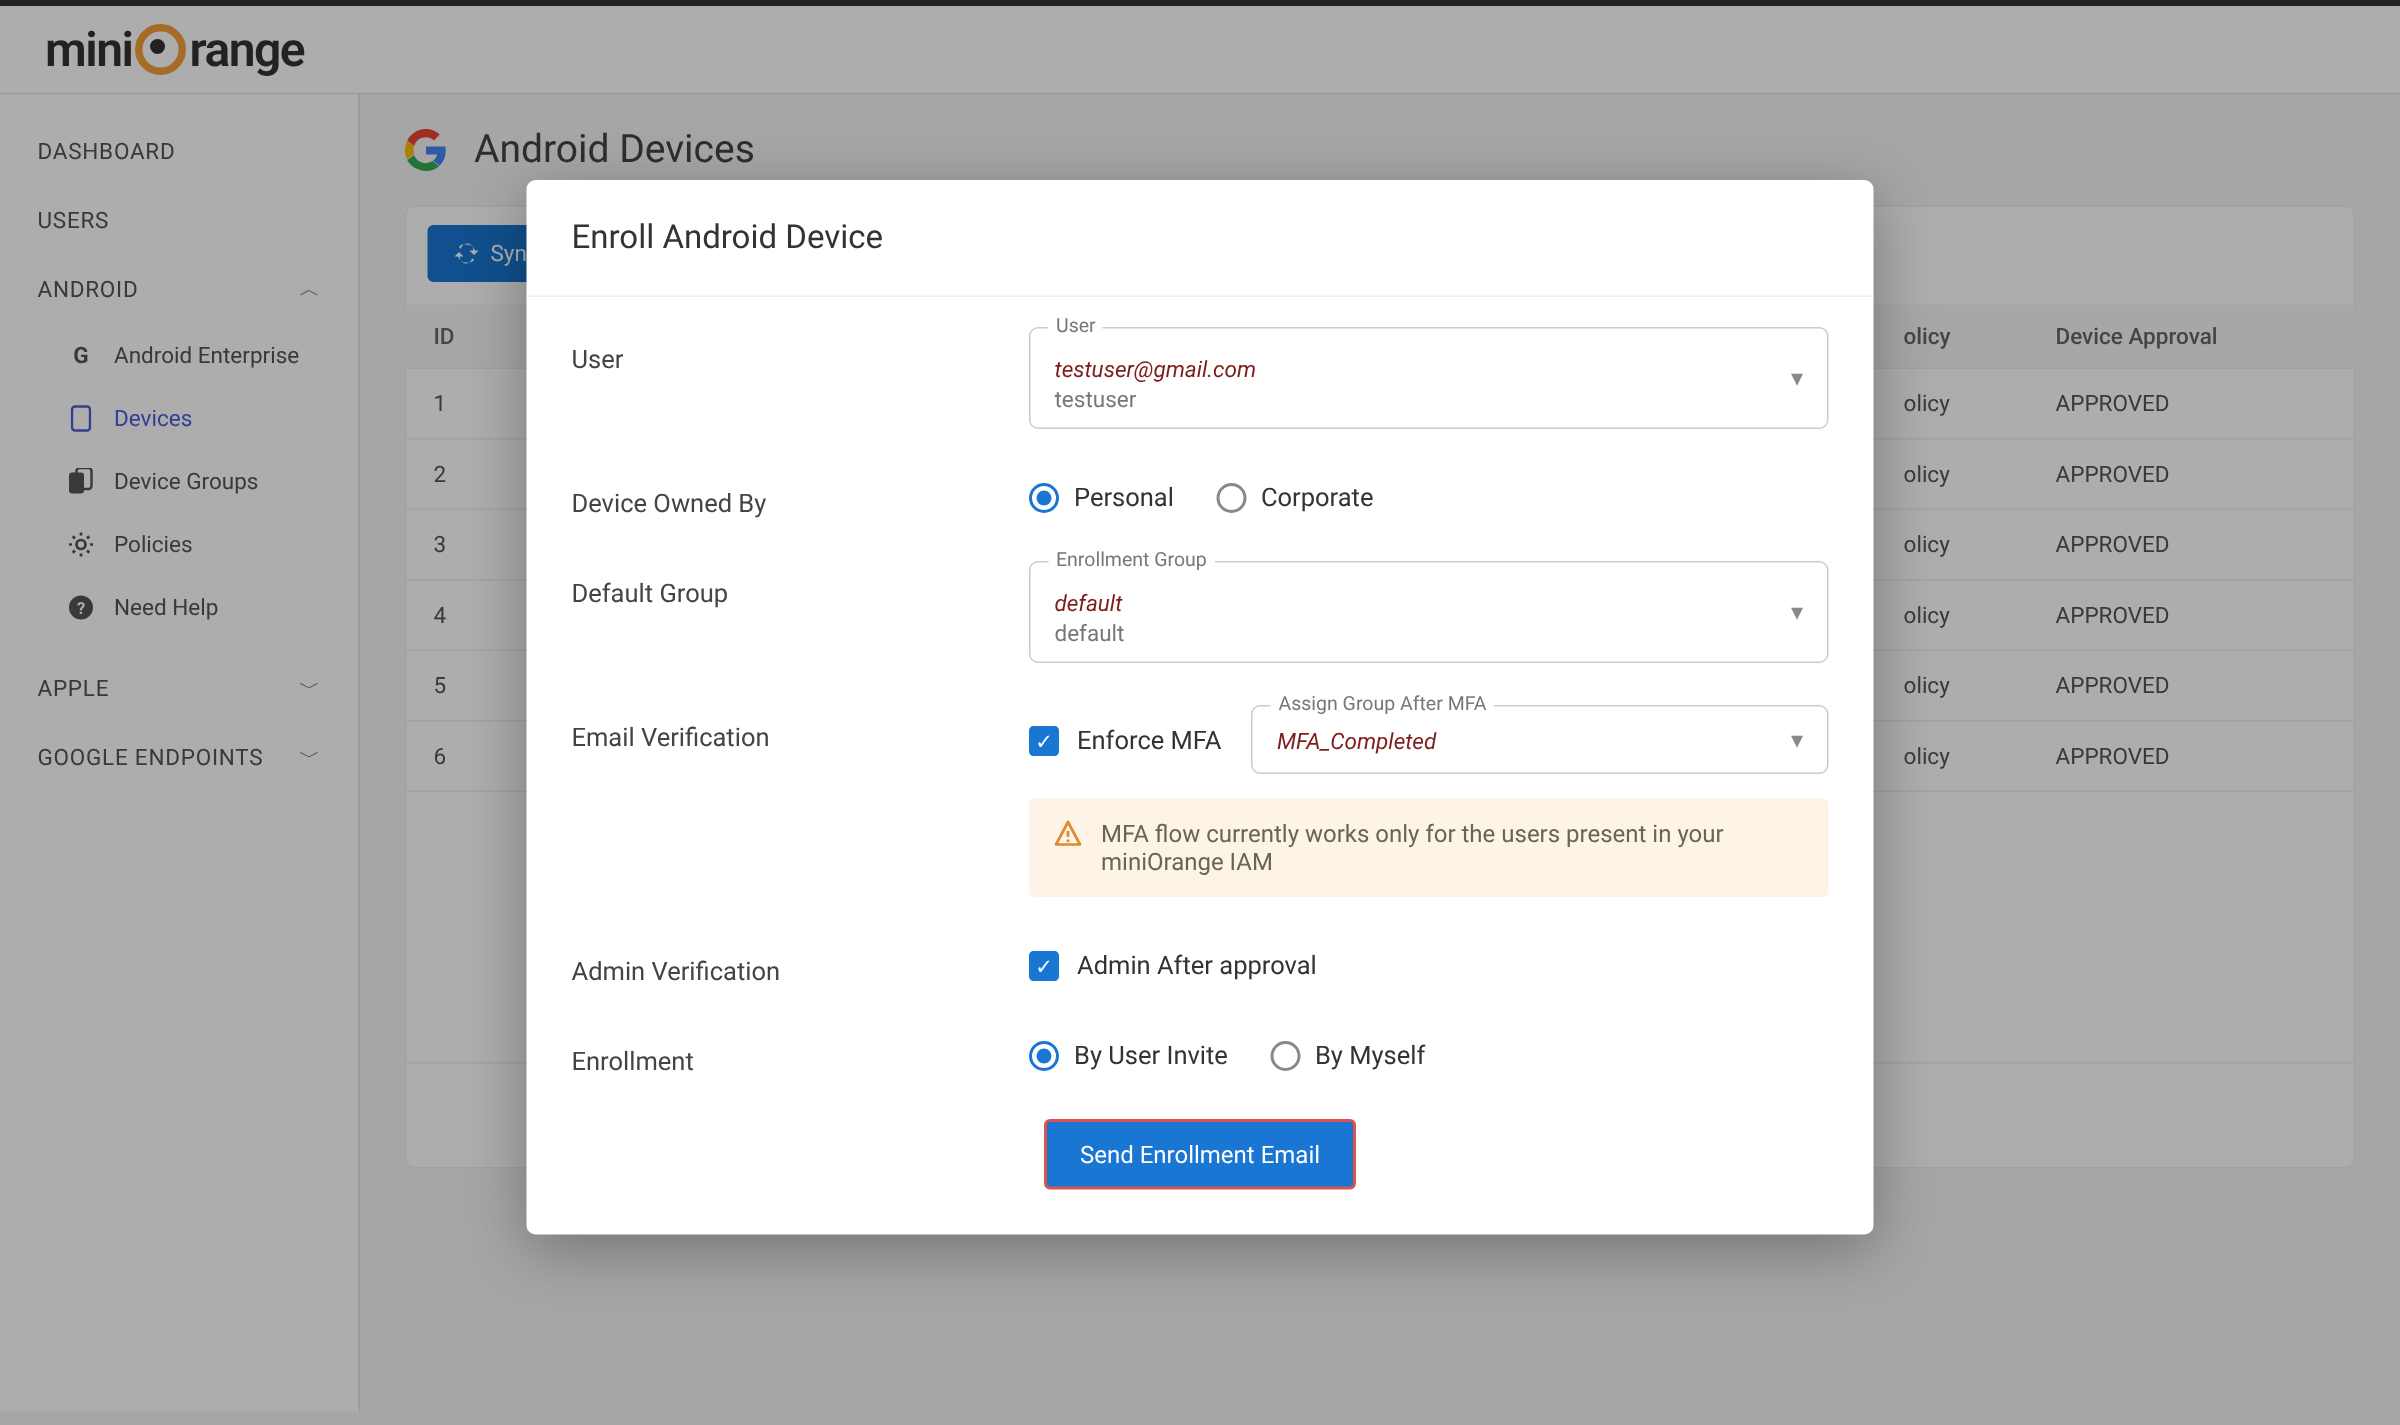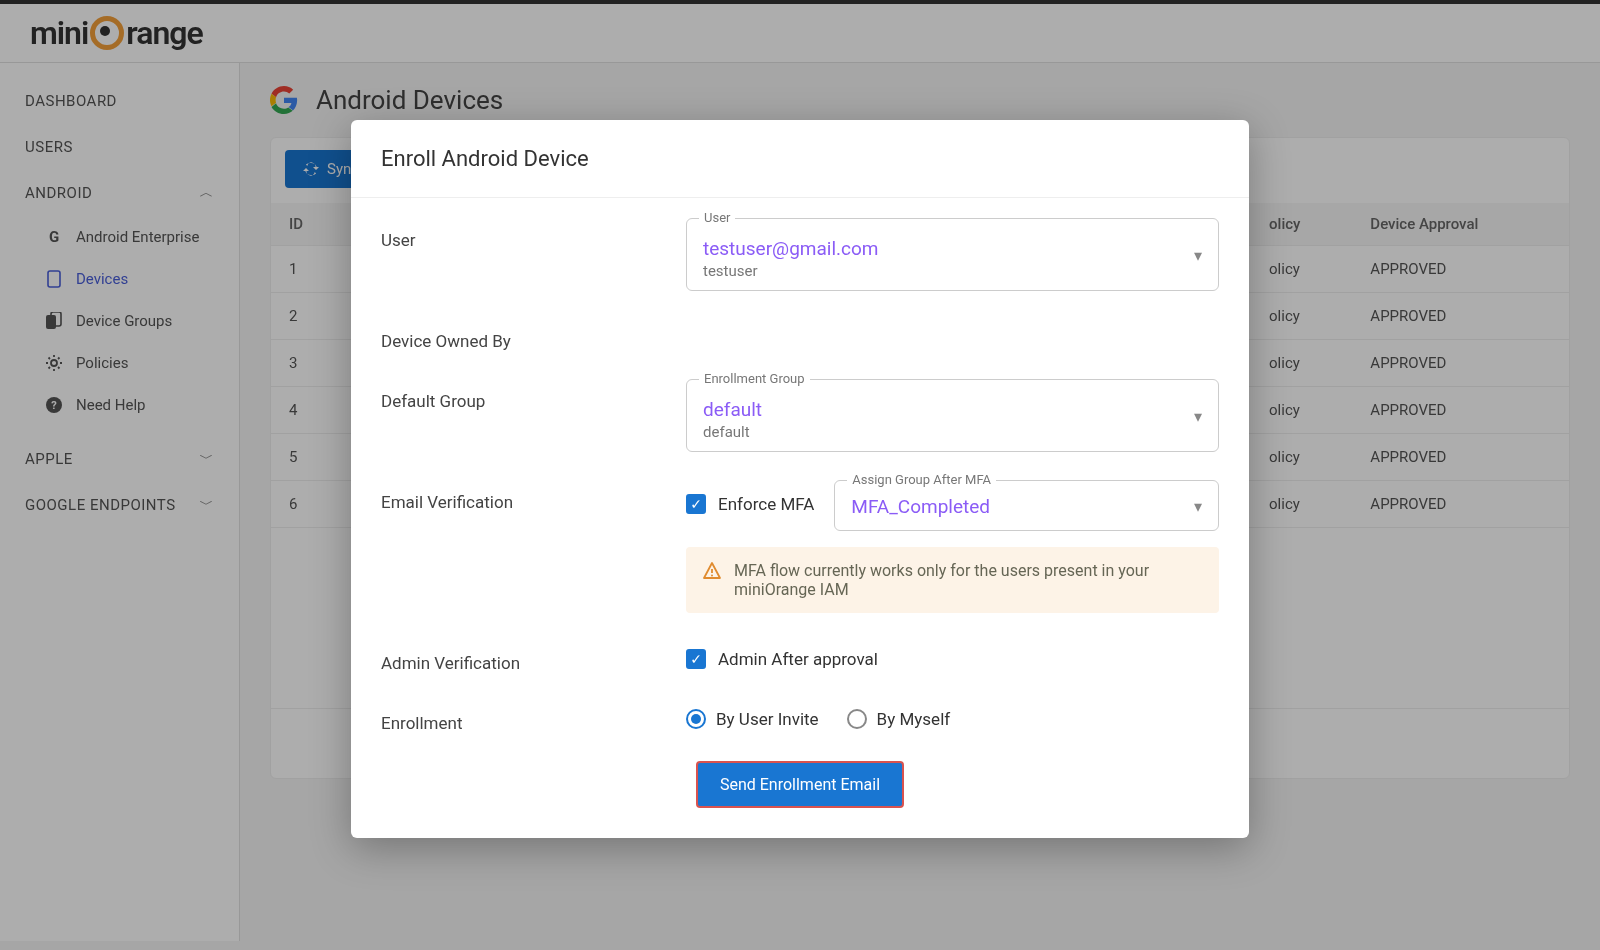--- a/index.html
+++ b/index.html
@@ -36,21 +36,21 @@
   .overlay { position:absolute; inset:0; background:rgba(0,0,0,0.32); display:flex; justify-content:center; align-items:flex-start; padding-top:120px; }
   .modal { width: 898px; background:#fff; border-radius:6px; box-shadow:0 10px 40px rgba(0,0,0,0.3); }
   .modal-head { padding: 26px 30px; border-bottom:1px solid #eee; font-size:22px; color:#333; }
   .modal-body { padding: 20px 30px 30px; }
   .form-row { display:flex; align-items:flex-start; margin-bottom:28px; }
   .form-label { width: 305px; font-size:17px; color:#444; padding-top:12px; }
   .form-field { flex:1; }
   
   .select-box { border:1px solid #ccc; border-radius:6px; padding: 18px 16px 10px; position:relative; cursor:pointer; }
   .select-box .float-label { position:absolute; top:-9px; left:12px; background:#fff; padding:0 5px; font-size:13px; color:#777; }
-  .select-box .primary { font-size:19px; color:#8b5cf6; }
+  .select-box .primary { font-size:15px; color:#7f1d1d;font-style:italic; }
   .select-box .secondary { font-size:15px; color:#777; margin-top:2px; }
   .select-box .caret { position:absolute; right:16px; top:50%; transform:translateY(-50%); color:#888; }
   
   .radio-group { display:flex; gap:28px; align-items:center; padding-top:8px;}
   .radio { display:flex; align-items:center; gap:10px; font-size:17px; color:#333; cursor:pointer;}
   .radio-ind { width:20px; height:20px; border:2px solid #888; border-radius:50%; display:inline-flex; align-items:center; justify-content:center;}
   .radio.checked .radio-ind { border-color:#1976d2; }
   .radio.checked .radio-ind::after { content:''; width:10px; height:10px; background:#1976d2; border-radius:50%; }
 
   .checkbox { display:flex; align-items:center; gap:12px; font-size:17px; color:#333; cursor:pointer; }
@@ -228,20 +228,32 @@
             <span class="float-label">User</span>
             <div class="primary">testuser@gmail.com</div>
             <div class="secondary">testuser</div>
             <span class="caret">▾</span>
           </div>
         </div>
       </div>
 
       <div class="form-row">
         <div class="form-label">Device Owned By</div>
+        <div class="form-field">
+          <div class="radio-group">
+            <div class="radio checked">
+              <span class="radio-ind"></span>
+              <span>Personal</span>
+            </div>
+            <div class="radio">
+              <span class="radio-ind"></span>
+              <span>Corporate</span>
+            </div>
+          </div>
+        </div>
       </div>
 
       <div class="form-row">
         <div class="form-label">Default Group</div>
         <div class="form-field">
           <div class="select-box">
             <span class="float-label">Enrollment Group</span>
             <div class="primary">default</div>
             <div class="secondary">default</div>
             <span class="caret">▾</span>

